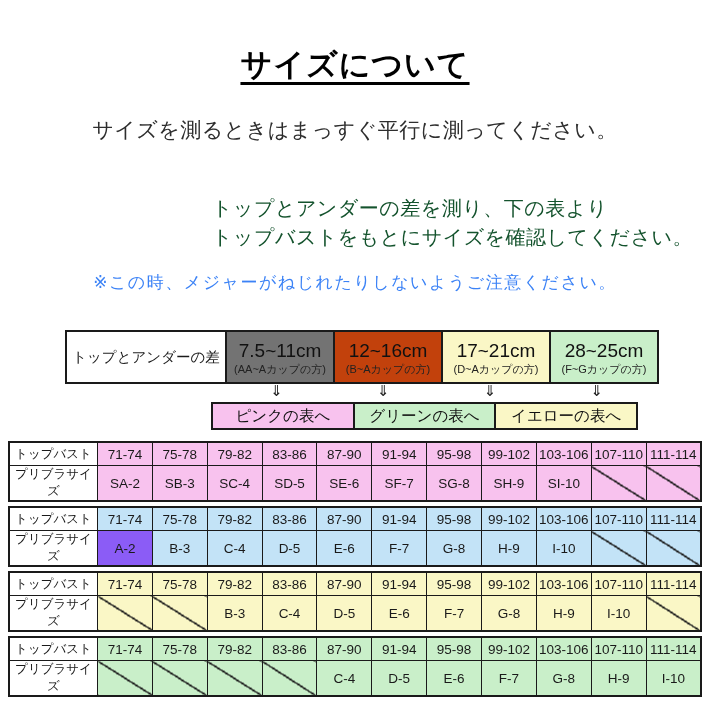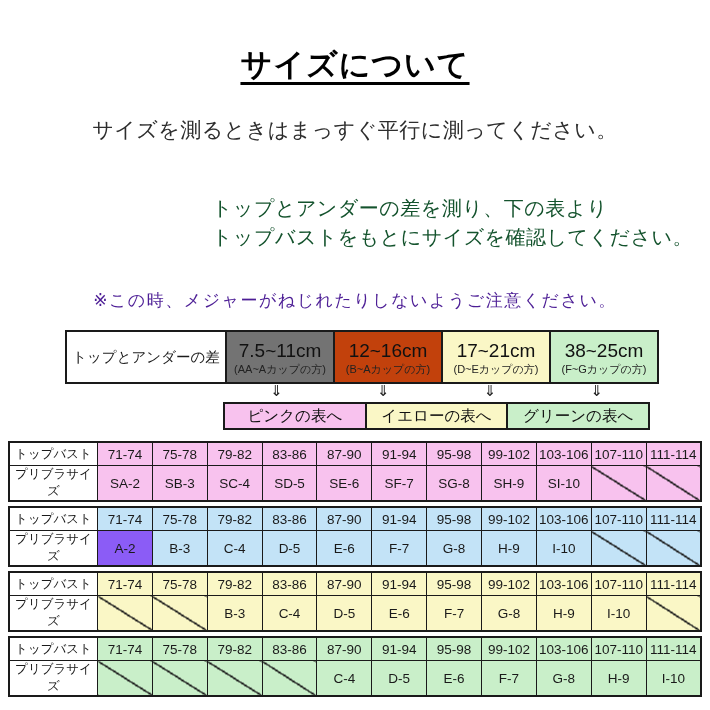--- a/index.html
+++ b/index.html
@@ -6,37 +6,37 @@
   .page{position:relative;width:710px;height:710px;background:#fff;overflow:hidden;
         font-family:"Liberation Sans","DejaVu Sans",sans-serif;color:#1a1a1a;}
   .title{position:absolute;top:44px;left:0;width:100%;margin:0;text-align:center;
          font-size:31px;font-weight:bold;letter-spacing:1px;color:#000;
          text-decoration:underline;text-decoration-thickness:2.5px;text-underline-offset:7px;}
   .subtitle{position:absolute;top:116px;left:0;width:100%;margin:0;text-align:center;
             font-size:21px;letter-spacing:0.5px;color:#2e2e2e;}
   .figure{position:absolute;left:8px;top:148px;width:210px;height:148px;}
   .instruction{position:absolute;left:212px;top:194px;margin:0;font-size:20px;
                letter-spacing:0.5px;line-height:29px;color:#14532d;}
-  .caution{position:absolute;top:289px;left:0;width:100%;margin:0;text-align:center;
-           font-size:17px;letter-spacing:1.5px;color:#4c1d95;}
+  .caution{position:absolute;top:271px;left:0;width:100%;margin:0;text-align:center;
+           font-size:17px;letter-spacing:1.5px;color:#3b82f6;}
 
   
   .diff-table{position:absolute;left:65px;top:330px;width:584px;border-collapse:collapse;
               table-layout:fixed;}
   .diff-table td{border:2px solid #1a1a1a;text-align:center;vertical-align:middle;
                  height:50px;padding:0;}
   .diff-label{width:158px;font-size:14.5px;background:#fff;}
   .diff-cell{width:106px;}
   .diff-cell .range{font-size:19px;line-height:23px;margin-top:2px;color:#111;}
   .diff-cell .cup{font-size:11px;line-height:15px;color:#222;}
 
   .arrows{position:absolute;left:223px;top:381px;width:427px;display:flex;}
   .arrows .arrow{flex:1;text-align:center;font-size:15px;line-height:20px;color:#222;}
 
-  .color-links{position:absolute;left:223px;top:402px;width:427px;display:flex;}
+  .color-links{position:absolute;left:211px;top:402px;width:427px;display:flex;}
   .color-link{flex:1;height:24px;border:2px solid #1a1a1a;margin-left:-2px;
               display:flex;align-items:center;justify-content:center;
               font-size:15.5px;color:#111;}
   .color-link:first-child{margin-left:0;}
 
   
   .size-table{position:absolute;left:8px;width:694px;border-collapse:collapse;
               table-layout:fixed;border:2px solid #1a1a1a;}
   .size-table th,.size-table td{border:1px solid #1a1a1a;height:22px;padding:0;
               text-align:center;vertical-align:middle;font-weight:normal;}
@@ -69,41 +69,41 @@
       <td class="diff-cell" style="background-color: #737373;">
         <div class="range">7.5~11cm</div>
         <div class="cup">(AA~Aカップの方)</div>
       </td>
       <td class="diff-cell" style="background-color: #c2410c;">
         <div class="range">12~16cm</div>
         <div class="cup">(B~Aカップの方)</div>
       </td>
       <td class="diff-cell" style="background-color: rgb(250, 247, 198);">
         <div class="range">17~21cm</div>
-        <div class="cup">(D~Eカップの方)</div>
+        <div class="cup">(D~Aカップの方)</div>
       </td>
       <td class="diff-cell" style="background-color: rgb(201, 239, 201);">
-        <div class="range">38~25cm</div>
+        <div class="range">28~25cm</div>
         <div class="cup">(F~Gカップの方)</div>
       </td>
     </tr>
     </tbody>
   </table>
 
   <div class="arrows">
     <span class="arrow">⇓</span>
     <span class="arrow">⇓</span>
     <span class="arrow">⇓</span>
     <span class="arrow">⇓</span>
   </div>
 
   <div class="color-links">
     <div class="color-link" style="background-color: rgb(248, 194, 238);">ピンクの表へ</div>
+    <div class="color-link" style="background-color: rgb(201, 239, 201);">グリーンの表へ</div>
     <div class="color-link" style="background-color: rgb(250, 247, 198);">イエローの表へ</div>
-    <div class="color-link" style="background-color: rgb(201, 239, 201);">グリーンの表へ</div>
   </div>
 
   <table class="size-table" id="size-table-0">
     <tbody>
       <tr>
           <th>トップバスト</th>
           <td style="background-color: rgb(248, 194, 238);">71-74</td>
           <td style="background-color: rgb(248, 194, 238);">75-78</td>
           <td style="background-color: rgb(248, 194, 238);">79-82</td>
           <td style="background-color: rgb(248, 194, 238);">83-86</td>

